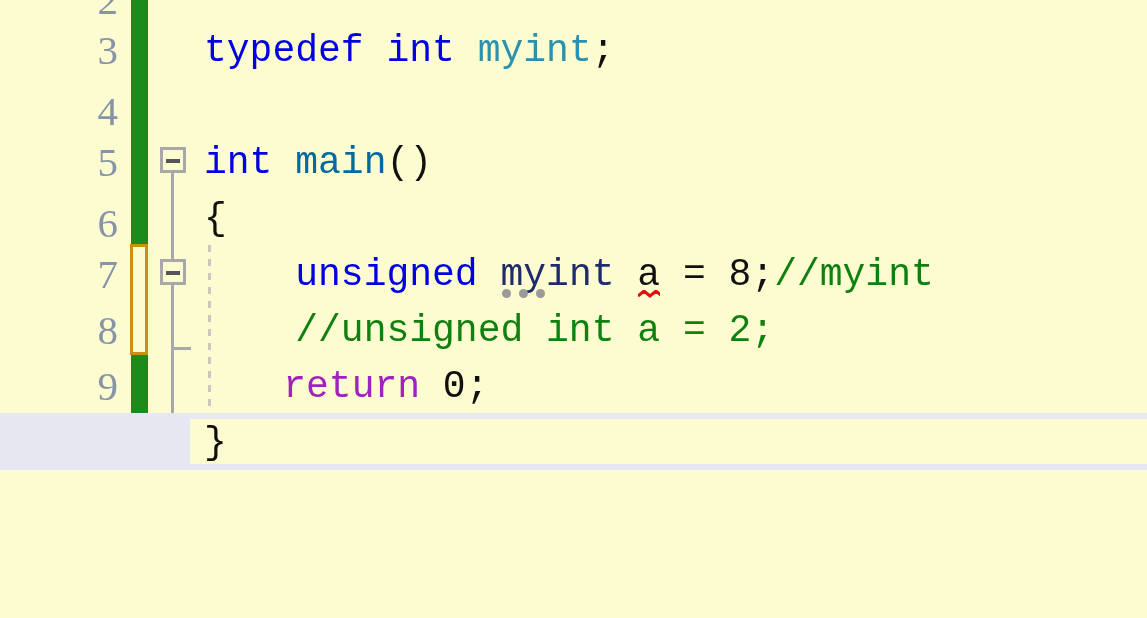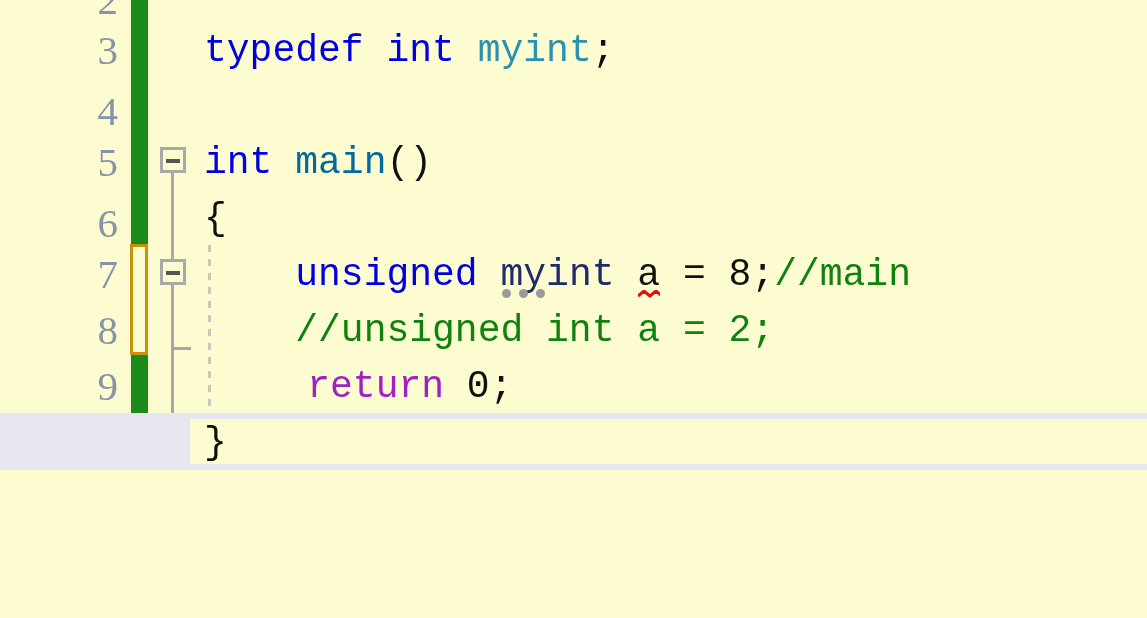--- a/index.html
+++ b/index.html
@@ -250,24 +250,24 @@
   <div class="code">
 
     <div class="code-line" style="top:20px;"><span class="tok-kw">typedef</span><span class="tok-plain"> </span><span class="tok-kw">int</span><span class="tok-plain"> </span><span class="tok-type">myint</span><span class="tok-plain">;</span></div>
 
     <div class="code-line" style="top:132px; left:196px;"><span class="tok-kw">int</span><span class="tok-plain"> </span><span class="tok-func">main</span><span class="tok-plain">()</span></div>
 
     <div class="code-line" style="top:188px; left:196px;"><span class="tok-plain">{</span></div>
 
     <div class="code-line" style="top:244px; left:196px;"><span class="tok-plain">    </span><span class="tok-kw">unsigned</span><span class="tok-plain"> </span><span class="smart-tag"><span class="tok-ident">myint</span><span class="dots"><i></i><i></i><i></i></span></span><span class="tok-plain"> </span><span class="squiggle"><span class="tok-plain">a</span><span class="wave"><svg width="24" height="8" viewBox="0 0 24 8">
               <path d="M0 6 L6 1 L12 6 L18 1 L24 6" fill="none" stroke="#E01010" stroke-width="3"></path>
-            </svg></span></span><span class="tok-plain"> = 8;</span><span class="tok-comment">//main</span></div>
+            </svg></span></span><span class="tok-plain"> = 8;</span><span class="tok-comment">//myint</span></div>
 
     <div class="code-line" style="top:300px; left:196px;"><span class="tok-plain">    </span><span class="tok-comment">//unsigned int a = 2;</span></div>
 
-    <div class="code-line" style="top:356px; left:208px;"><span class="tok-plain">    </span><span class="tok-ctrl">return</span><span class="tok-plain"> </span><span class="tok-plain">0;</span></div>
+    <div class="code-line" style="top:356px; left:184px;"><span class="tok-plain">    </span><span class="tok-ctrl">return</span><span class="tok-plain"> </span><span class="tok-plain">0;</span></div>
 
     <div class="code-line" style="top:412px; left:196px;"><span class="tok-plain">}</span></div>
 
   </div>
 
 
 </div>
 
 </body></html>

